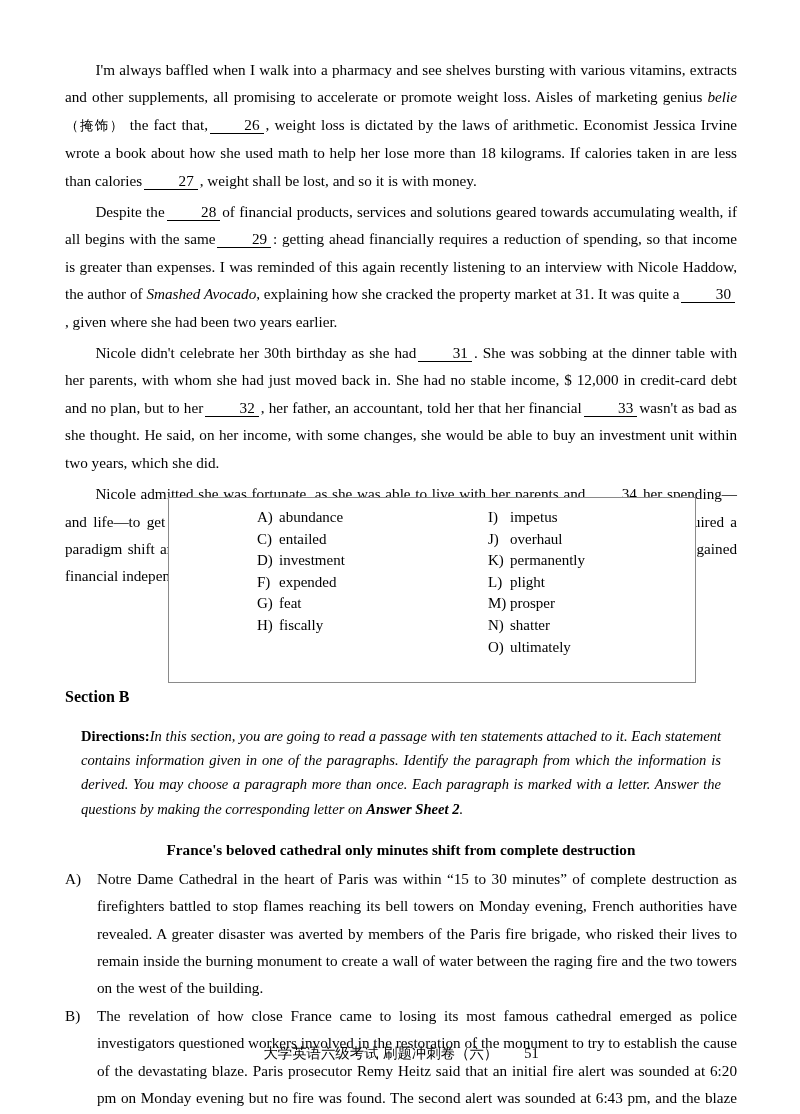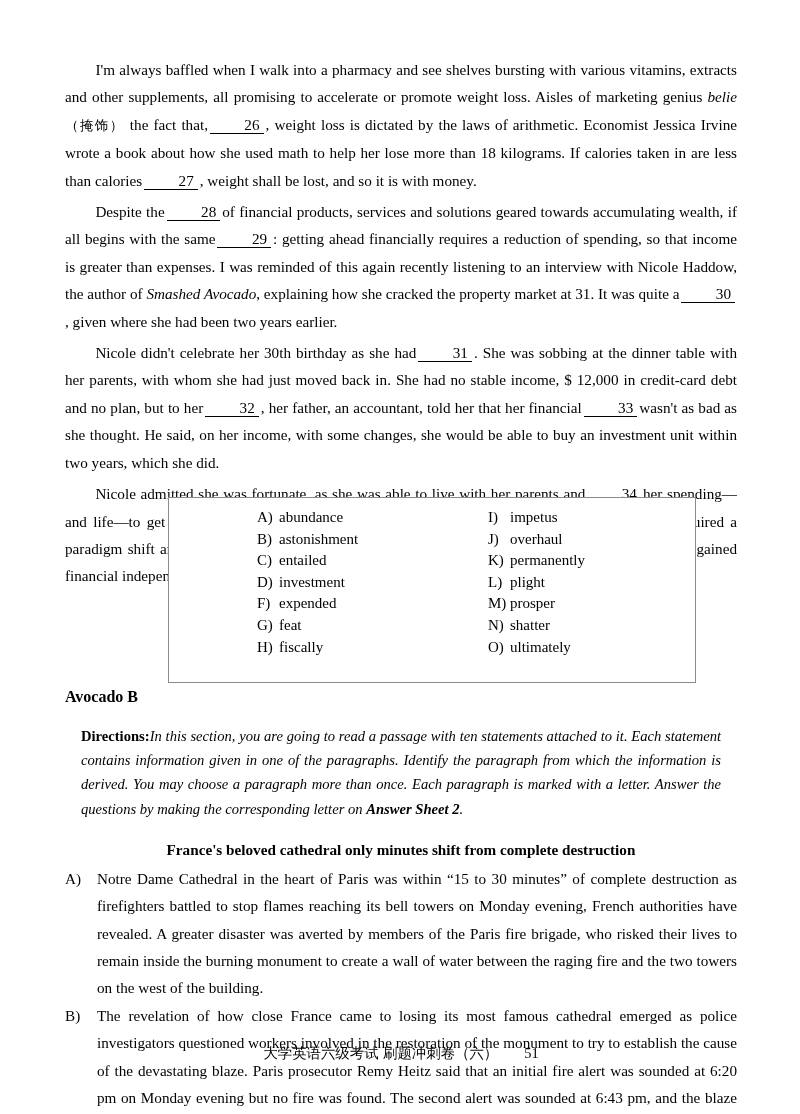--- a/index.html
+++ b/index.html
@@ -165,41 +165,40 @@
       <p class="para"><span>I'm always baffled when I walk into a pharmacy and see shelves bursting with various vitamins, extracts and other supplements, all promising to accelerate or promote weight loss. Aisles of marketing genius </span><span class="ital">belie</span><span class="cn">（掩饰）</span><span> the fact that,</span><span class="blank">26</span><span>, weight loss is dictated by the laws of arithmetic. Economist Jessica Irvine wrote a book about how she used math to help her lose more than 18 kilograms. If calories taken in are less than calories</span><span class="blank">27</span><span>, weight shall be lost, and so it is with money.</span></p>
       <p class="para"><span>Despite the</span><span class="blank">28</span><span>of financial products, services and solutions geared towards accumulating wealth, if all begins with the same</span><span class="blank">29</span><span>: getting ahead financially requires a reduction of spending, so that income is greater than expenses. I was reminded of this again recently listening to an interview with Nicole Haddow, the author of </span><span class="ital">Smashed Avocado</span><span>, explaining how she cracked the property market at 31. It was quite a</span><span class="blank">30</span><span>, given where she had been two years earlier.</span></p>
       <p class="para"><span>Nicole didn't celebrate her 30th birthday as she had</span><span class="blank">31</span><span>. She was sobbing at the dinner table with her parents, with whom she had just moved back in. She had no stable income, $ 12,000 in credit-card debt and no plan, but to her</span><span class="blank">32</span><span>, her father, an accountant, told her that her financial</span><span class="blank">33</span><span>wasn't as bad as she thought. He said, on her income, with some changes, she would be able to buy an investment unit within two years, which she did.</span></p>
       <p class="para"><span>Nicole admitted she was fortunate, as she was able to live with her parents and</span><span class="blank">34</span><span>her spending—and life—to get herself on track financially. Creating a gap between her income and spending required a paradigm shift and</span><span class="blank">35</span><span>sacrifice and commitment, but by going into financial lockdown, Nicole gained financial independence.</span></p>
     </div>
 
   <div class="options-box">
     <div class="options-cols">
       <div class="opt-col left" id="opt-left">
           <div class="opt-item"><span class="opt-letter">A)</span><span>abundance</span></div>
-          <div class="opt-item"><span class="opt-letter">B)</span><span>astonishment</span></div>
           <div class="opt-item"><span class="opt-letter">C)</span><span>entailed</span></div>
           <div class="opt-item"><span class="opt-letter">D)</span><span>investment</span></div>
           <div class="opt-item"><span class="opt-letter">F)</span><span>expended</span></div>
           <div class="opt-item"><span class="opt-letter">G)</span><span>feat</span></div>
           <div class="opt-item"><span class="opt-letter">H)</span><span>fiscally</span></div>
         </div>
       <div class="opt-col right" id="opt-right">
           <div class="opt-item"><span class="opt-letter">I)</span><span>impetus</span></div>
           <div class="opt-item"><span class="opt-letter">J)</span><span>overhaul</span></div>
           <div class="opt-item"><span class="opt-letter">K)</span><span>permanently</span></div>
           <div class="opt-item"><span class="opt-letter">L)</span><span>plight</span></div>
           <div class="opt-item"><span class="opt-letter">M)</span><span>prosper</span></div>
           <div class="opt-item"><span class="opt-letter">N)</span><span>shatter</span></div>
           <div class="opt-item"><span class="opt-letter">O)</span><span>ultimately</span></div>
         </div>
     </div>
   </div>
 
   <div class="section-b">
-    <div class="section-title">Avocado B</div>
+    <div class="section-title">Section B</div>
 
     <p class="directions">
       <span class="lead">Directions:</span><span>In this section, you are going to read a passage with ten statements attached to it. Each statement contains information given in one of the paragraphs. Identify the paragraph from which the information is derived. You may choose a paragraph more than once. Each paragraph is marked with a letter. Answer the questions by making the corresponding letter on </span><span class="bold-ital">Answer Sheet 2</span><span>.</span>
     </p>
 
     <div class="passage-title">France's beloved cathedral only minutes shift from complete destruction</div>
 
     <div id="lettered-root">
         <p class="lettered"><span class="tag">A)</span><span>Notre Dame Cathedral in the heart of Paris was within “15 to 30 minutes” of complete destruction as firefighters battled to stop flames reaching its bell towers on Monday evening, French authorities have revealed. A greater disaster was averted by members of the Paris fire brigade, who risked their lives to remain inside the burning monument to create a wall of water between the raging fire and the two towers on the west of the building.</span></p>
         <p class="lettered"><span class="tag">B)</span><span>The revelation of how close France came to losing its most famous cathedral emerged as police investigators questioned workers involved in the restoration of the monument to try to establish the cause of the devastating blaze. Paris prosecutor Remy Heitz said that an initial fire alert was sounded at 6:20 pm on Monday evening but no fire was found. The second alert was sounded at 6:43 pm, and the blaze was discovered on the roof.</span></p>

